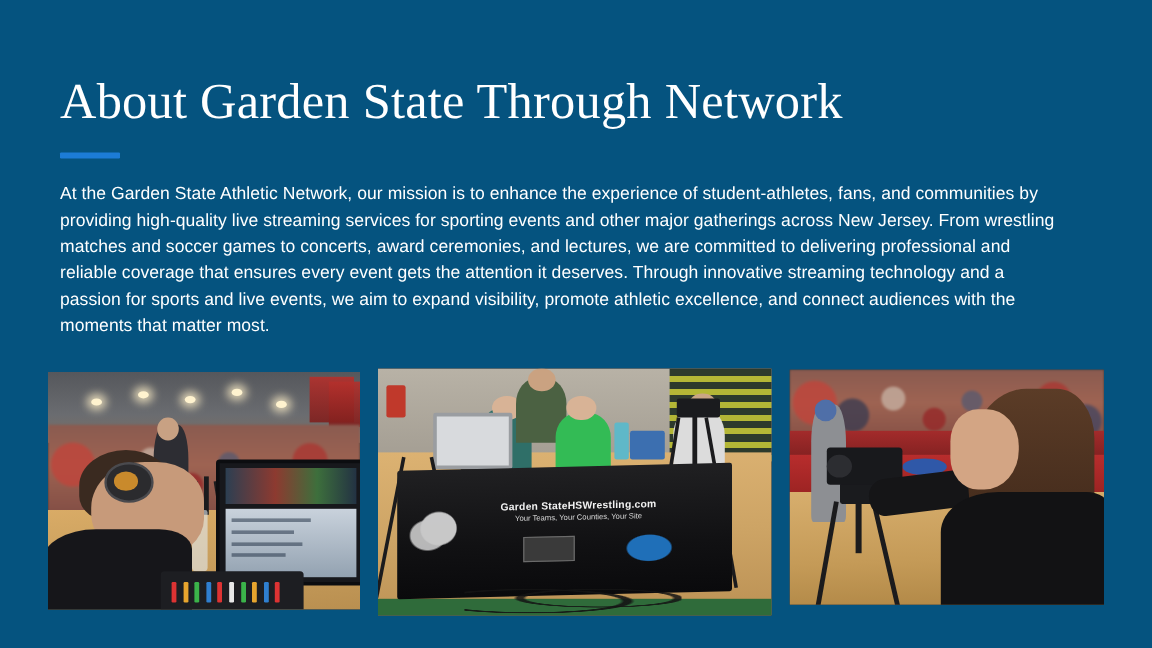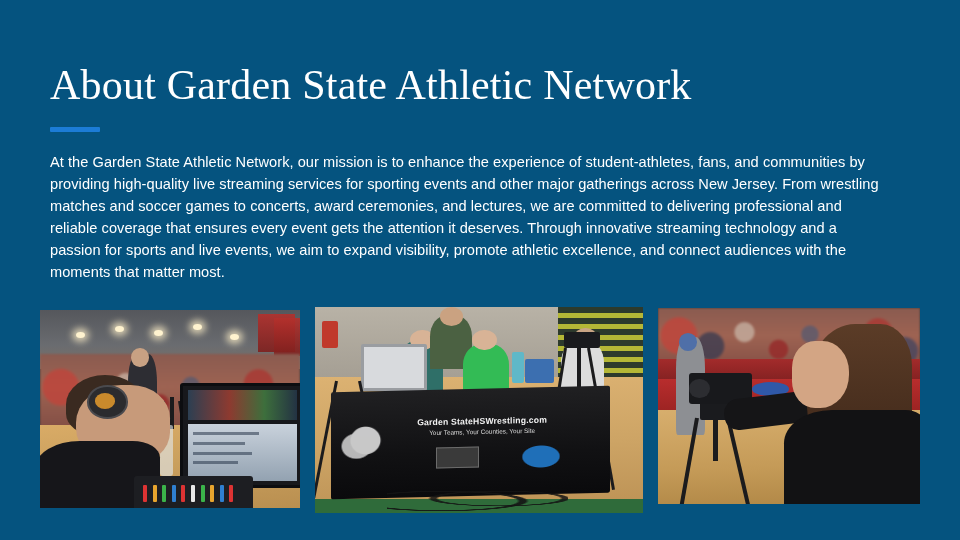--- a/index.html
+++ b/index.html
@@ -313,21 +313,21 @@
   #p3-standing-head {
     position:absolute; left:8%; top:13%; width:7%; height:9%;
     background:#4f6fa8; border-radius:50%;
   }
 </style>
 </head>
 <body>
 
 <div id="slide">
 
-  <h1 id="title">About Garden State Athletic Network</h1>
+  <h1 id="title">About Garden State Through Network</h1>
 
   <div id="accent-rule"></div>
 
   <p id="body-paragraph">At the Garden State Athletic Network, our mission is to enhance the experience of student-athletes, fans, and communities by providing high-quality live streaming services for sporting events and other major gatherings across New Jersey. From wrestling matches and soccer games to concerts, award ceremonies, and lectures, we are committed to delivering professional and reliable coverage that ensures every event gets the attention it deserves. Through innovative streaming technology and a passion for sports and live events, we aim to expand visibility, promote athletic excellence, and connect audiences with the moments that matter most.</p>
 
   <div class="photo" id="photo-1">
     <div class="photo-scene">
       <div class="ceiling" id="p1-ceiling"></div>
       <div class="light" style="left:14%;top:11%"></div>
       <div class="light" style="left:29%;top:8%"></div>

